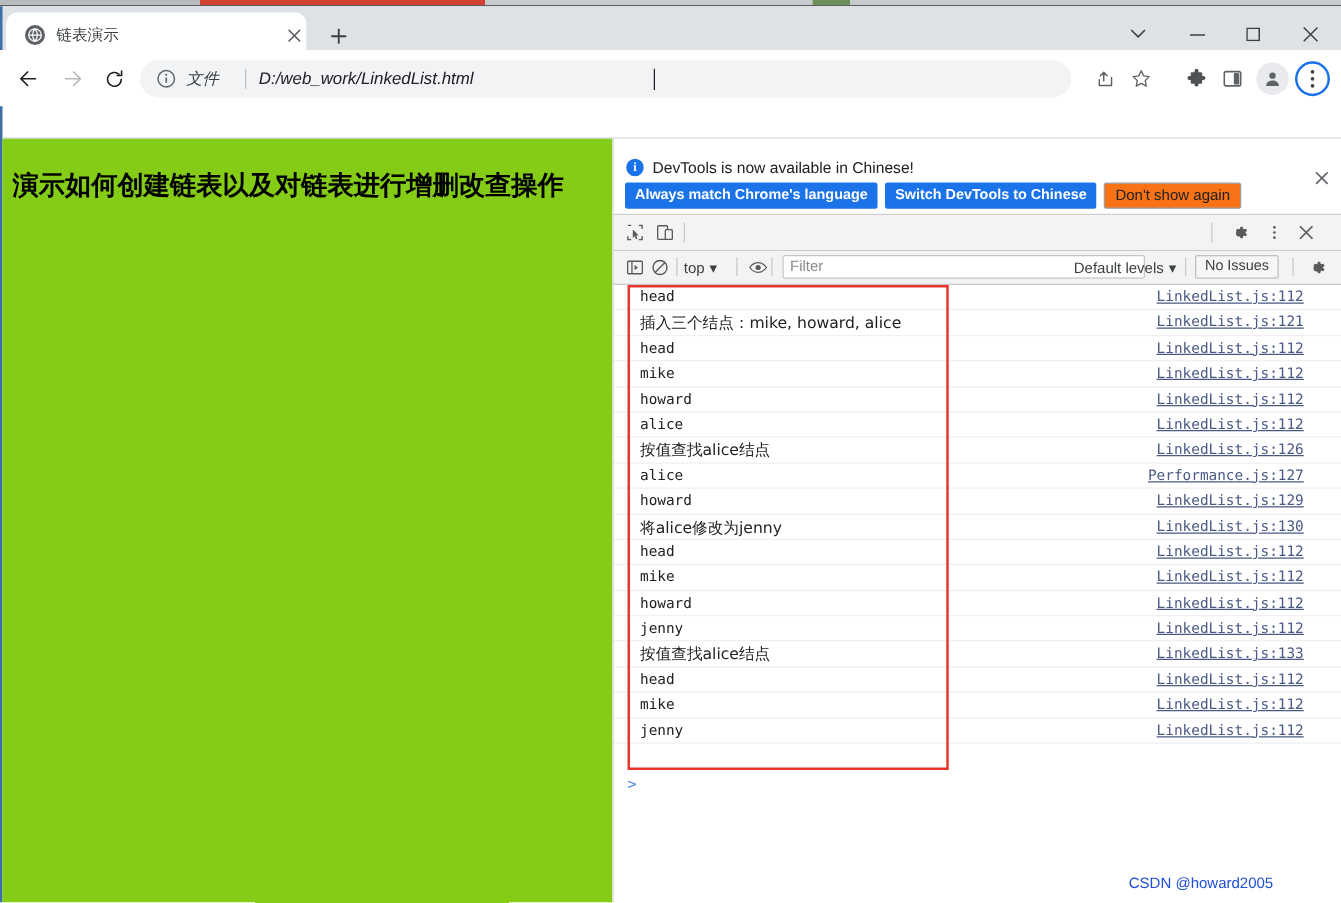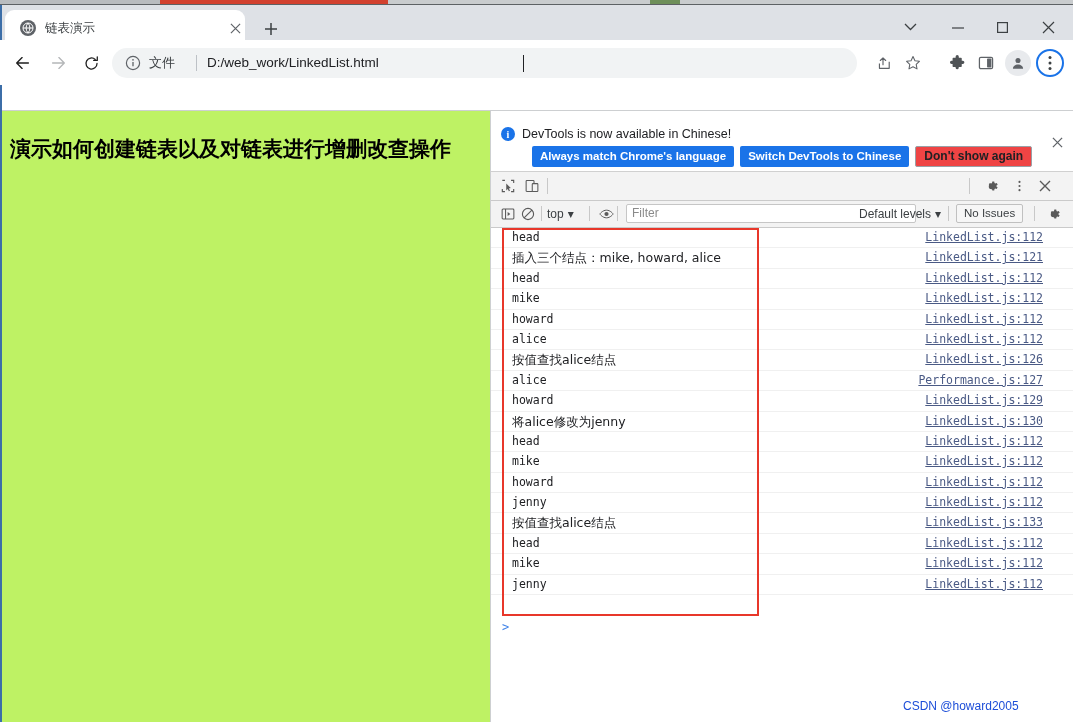--- a/index.html
+++ b/index.html
@@ -89,21 +89,21 @@
     position: absolute; top: 48px; width: 30px; height: 30px;
     display: flex; align-items: center; justify-content: center;
     border-radius: 50%;
   }
   .nav-back { left: 8px;  color: #1f1f1f; }
   .nav-fwd  { left: 43px; color: #b4b6b8; }
   .nav-rel  { left: 76px; color: #1f1f1f; }
 
   .omnibox {
     position: absolute; top: 48px; left: 112px; width: 745px; height: 30px;
-    background: #f1f3f4; border-radius: 15px;
+    background: #f1f3f4; border-radius: 15px; font-style: italic;
   }
   .omni-info {
     position: absolute; left: 13px; top: 7px; width: 16px; height: 16px;
     color: #5f6368;
   }
   .omni-filelabel {
     position: absolute; left: 37px; top: 6px;
     font-size: 13px; color: #3c4043; line-height: 18px;
   }
   .omni-sep {
@@ -141,21 +141,21 @@
     color: #3c4043; box-sizing: border-box;
   }
   .toolbar-divider {
     position: absolute; top: 110px; left: 2px; width: 1071px; height: 1px;
     background: #cdcfd1;
   }
 
   
   .page-view {
     position: absolute; top: 111px; left: 2px; width: 488px; height: 611px;
-    background: #bef264;
+    background: #84cc16;
   }
   .page-h1 {
     position: absolute; left: 8px; top: 24px;
     font-size: 21px; font-weight: bold; color: #000000;
     letter-spacing: 0px; line-height: 28px;
   }
 
   
   .devtools {
     position: absolute; top: 111px; left: 490px; width: 583px; height: 611px;
@@ -179,29 +179,29 @@
   }
   .dt-banner-text {
     position: absolute; left: 31px; top: 14px;
     font-size: 12.5px; color: #202124; line-height: 18px;
   }
   .dt-banner-close {
     position: absolute; right: 9px; top: 24px; width: 14px; height: 14px;
     display: flex; align-items: center; justify-content: center;
     color: #5f6368; font-size: 13px;
   }
-  .dt-btn-row { position: absolute; left: 9px; top: 35px; display: flex; gap: 6px; margin-left: 32px; }
+  .dt-btn-row { position: absolute; left: 9px; top: 35px; display: flex; gap: 6px; }
   .dt-btn {
     height: 21px; padding: 0 8px; border-radius: 2px;
     font-size: 11.5px; font-weight: bold; line-height: 21px;
     white-space: nowrap; box-sizing: border-box;
   }
   .dt-btn.primary { background: #1a73e8; color: #ffffff; }
   .dt-btn.plain {
-    background: #ef4444; color: #202124; font-weight: bold;
+    background: #f97316; color: #202124; font-weight: normal;
     border: 1px solid #9aa0a6; font-size: 12px; line-height: 19px;
   }
 
   
   .dt-tabbar {
     position: relative; height: 28px; background: #f3f3f3;
     border-bottom: 1px solid #cacaca;
   }
   .dt-tool-icon {
     position: absolute; top: 5px; width: 20px; height: 18px;

